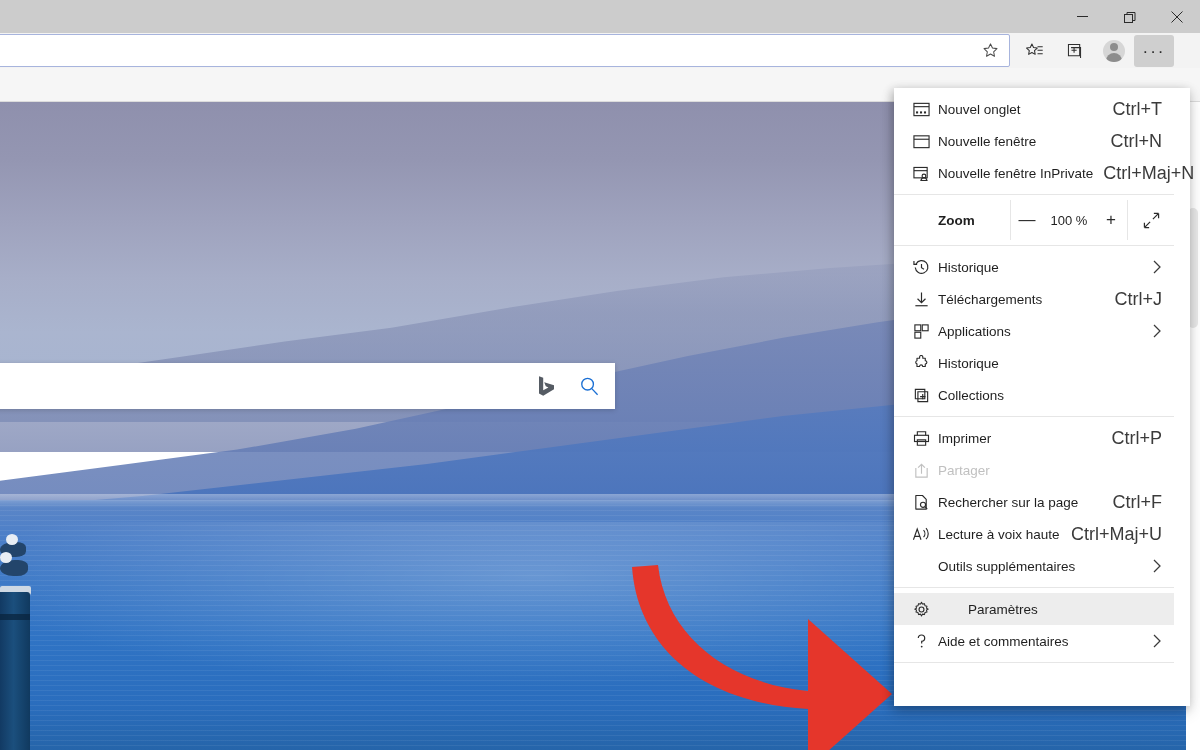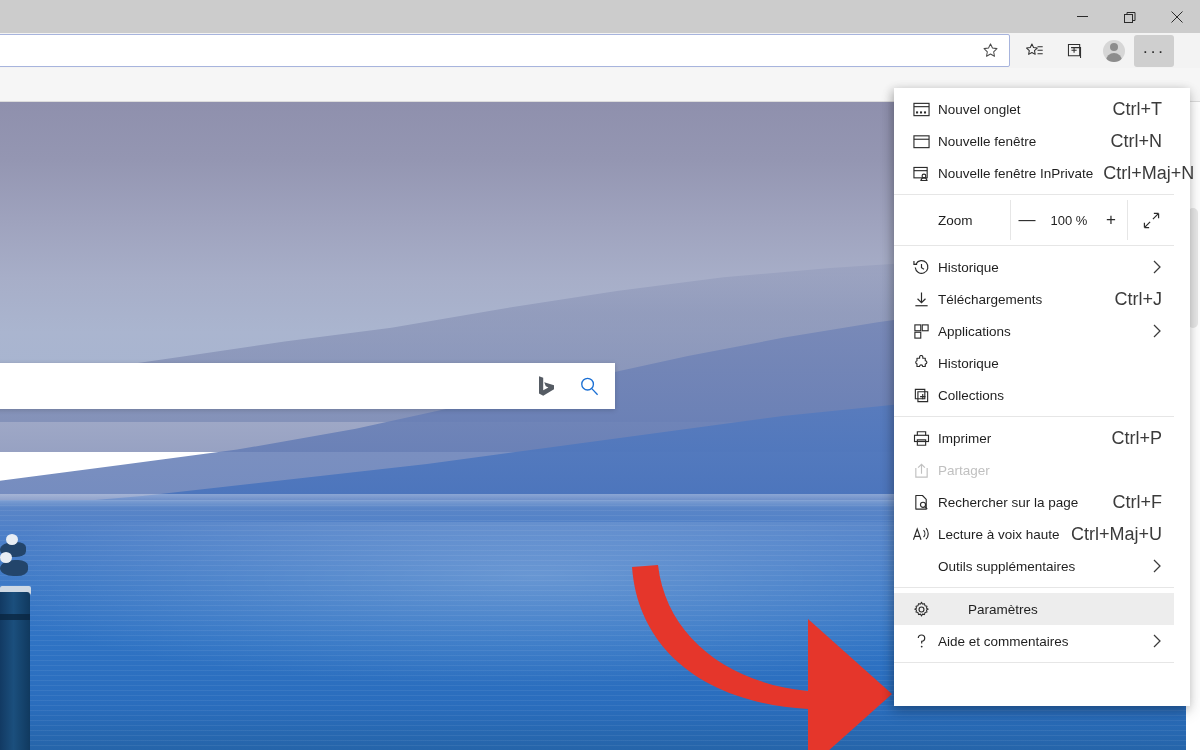--- a/index.html
+++ b/index.html
@@ -219,21 +219,21 @@
   .mi-chev { width: 22px; display:flex; align-items:center; justify-content:flex-end; color:#3b3b3b; }
   .mi.disabled .mi-label, .mi.disabled .mi-icon { color: #bdbdbd; opacity: 0.95; }
   .mi.disabled .mi-label { color: #bdbdbd; }
   .mi.noicon .mi-label { }
   .sep { height: 1px; background: #e6e6e6; margin: 5px 0; }
 
   
   .zoomrow { height: 40px; display: flex; align-items: stretch; }
   .zoom-label {
     flex: 1; display:flex; align-items:center; padding-left: 44px;
-    font-size: 13.5px; color: #1f1f1f;
+    font-size: 13.5px; color: #1f1f1f; font-weight: bold;
   }
   .zoom-ctl {
     display: flex; align-items: center;
     border-left: 1px solid #e6e6e6; border-right: 1px solid #e6e6e6;
   }
   .zbtn {
     width: 32px; height: 100%; display:flex; align-items:center; justify-content:center;
     font-size: 17px; color: #2b2b2b;
   }
   .zval { min-width: 52px; text-align:center; font-size: 13px; color: #1f1f1f; }

